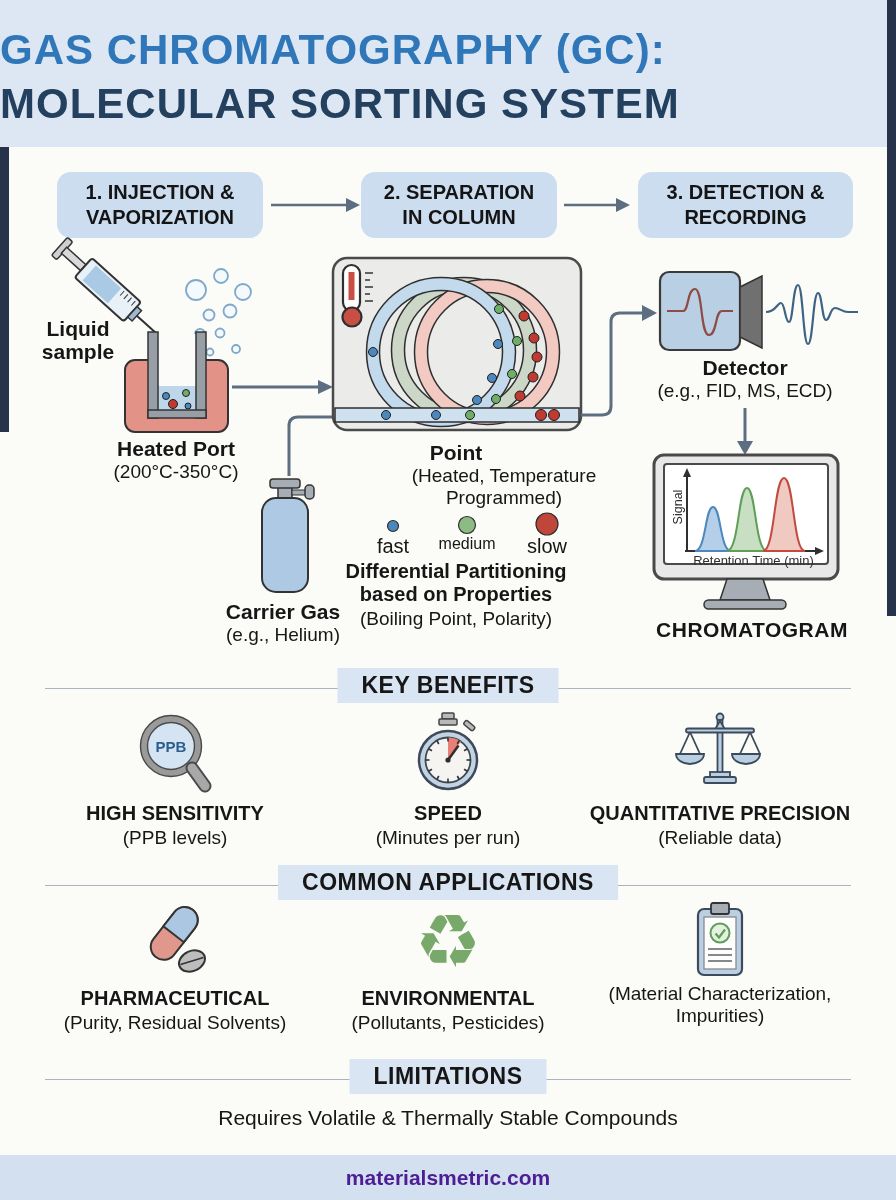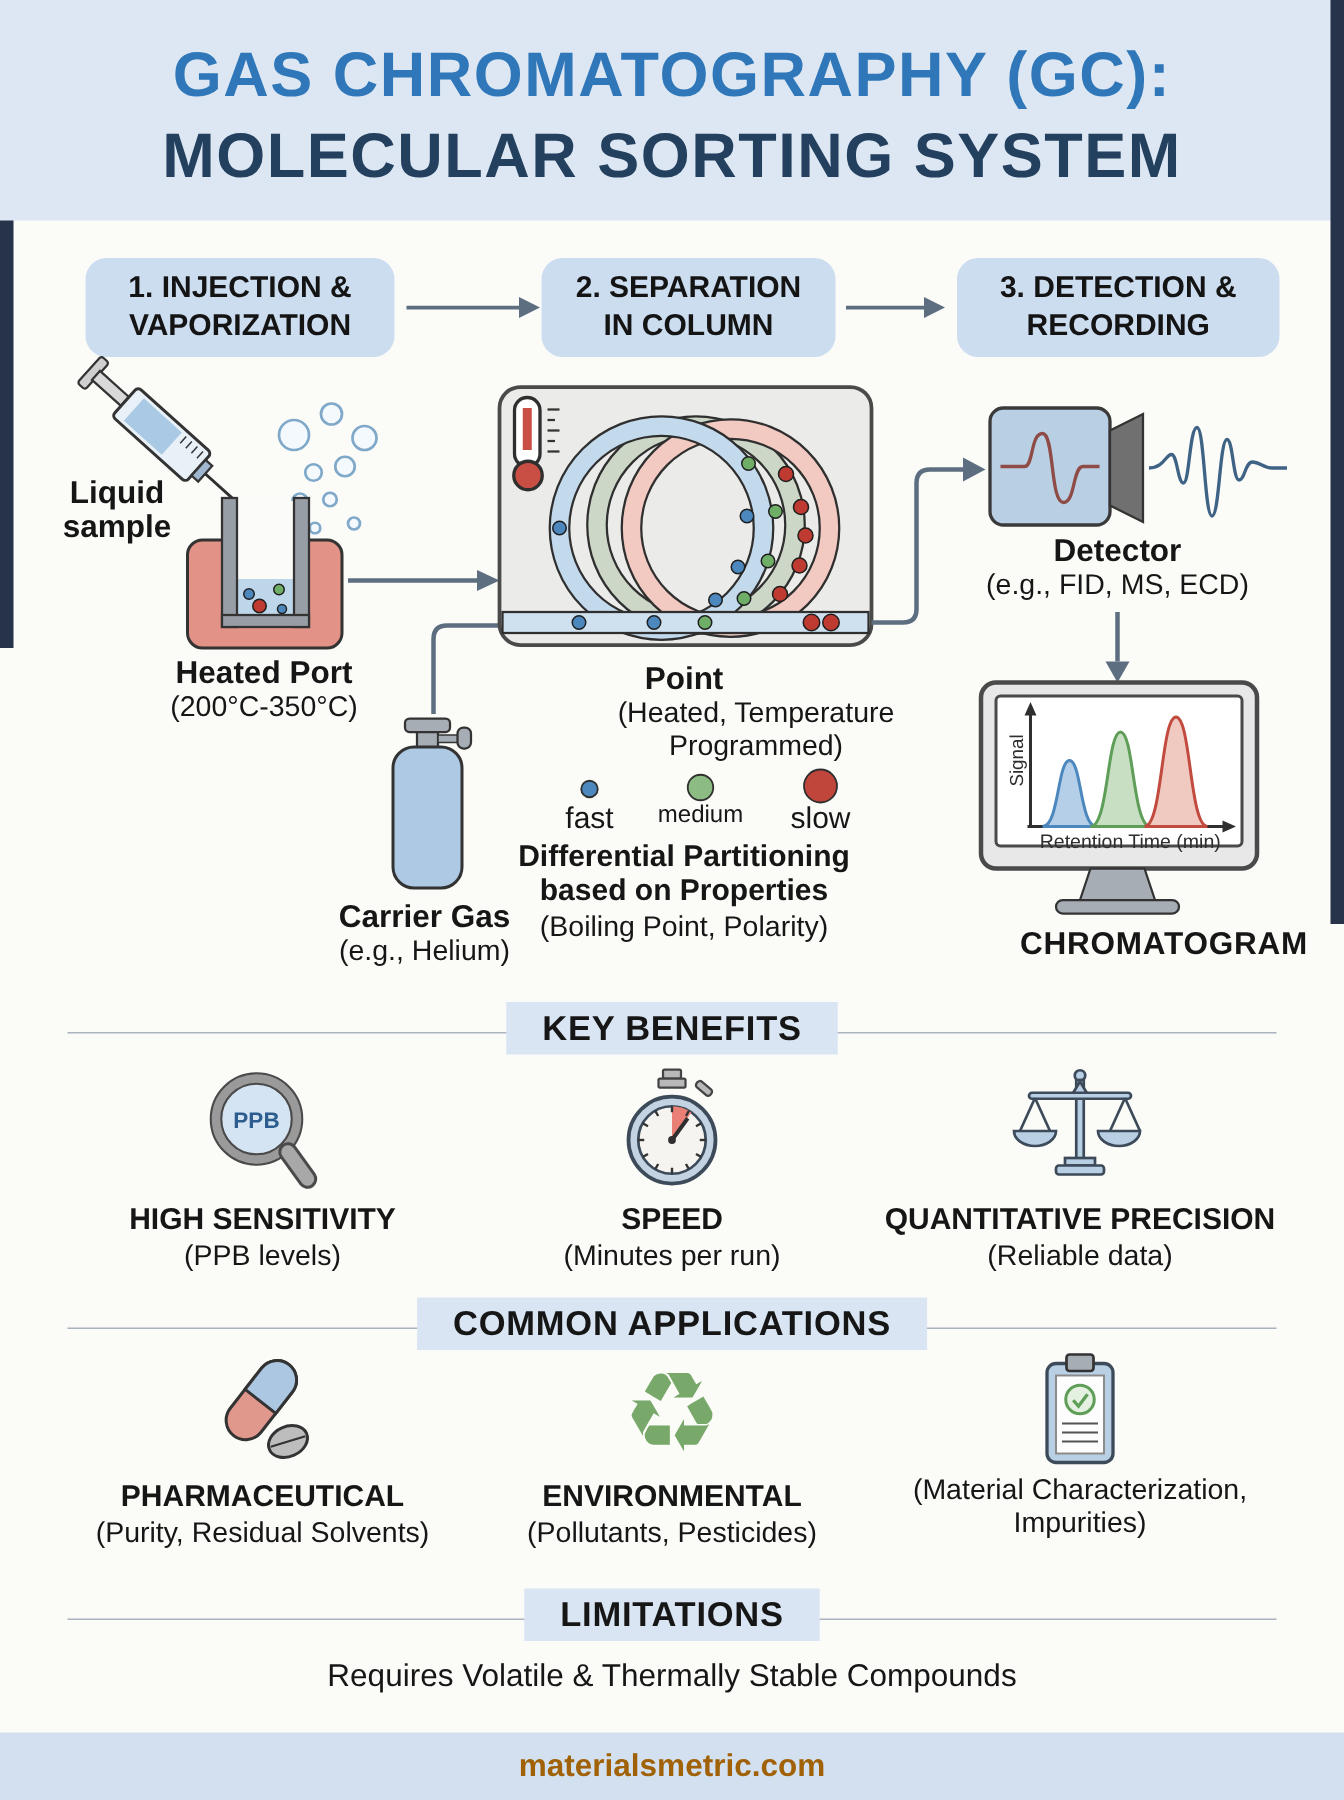--- a/index.html
+++ b/index.html
@@ -6,21 +6,21 @@
   body { background:#e9e9e9; font-family:"Liberation Sans", sans-serif; }
   .page {
     position:relative; width:896px; height:1200px; margin:0 auto;
     background:#fbfbf8; overflow:hidden; color:#161616;
   }
   .edge-bar { position:absolute; background:#26334a; }
   .edge-left  { left:0; top:0; width:9px;  height:432px; }
   .edge-right { right:0; top:0; width:9px; height:616px; }
 
   
-  .header { position:absolute; left:0; top:0; width:896px; height:147px; background:#dce7f3; text-align:center; }
+  .header { position:absolute; left:0; top:0; width:896px; height:147px; background:#dce7f3; text-align:left; }
   .title-1 { position:absolute; left:0; top:26px;  width:100%; font-size:42px; font-weight:bold; letter-spacing:1px; color:#2f77b8; }
   .title-2 { position:absolute; left:0; top:80px;  width:100%; font-size:42px; font-weight:bold; letter-spacing:1px; color:#24405f; }
 
   
   .step-box { position:absolute; top:172px; height:66px; background:#cdddf0; border-radius:14px;
               display:flex; flex-direction:column; justify-content:center; align-items:center;
               font-weight:bold; font-size:20px; line-height:25px; color:#141414; }
   .step-1 { left:57px;  width:206px; }
   .step-2 { left:361px; width:196px; }
   .step-3 { left:638px; width:215px; }
@@ -38,21 +38,21 @@
   .carrier-gas-s   { left:183px; top:624px; width:200px; }
   .column-t        { left:346px; top:441px; width:220px; }
   .column-s        { left:356px; top:465px; width:200px;margin-left:48px; }
   .legend-fast     { left:333px; top:535px; width:120px; font-size:20px; }
   .legend-medium   { left:407px; top:535px; width:120px; font-size:16px; }
   .legend-slow     { left:487px; top:535px; width:120px; font-size:20px; }
   .partition-t     { left:326px; top:560px; width:260px; font-weight:bold; font-size:20px; line-height:23px; }
   .partition-s     { left:326px; top:608px; width:260px; }
   .detector-t      { left:645px; top:356px; width:200px; }
   .detector-s      { left:635px; top:380px; width:220px; }
-  .chromatogram-t  { left:656px; top:618px; width:240px; letter-spacing:.5px; }
+  .chromatogram-t  { left:632px; top:618px; width:240px; letter-spacing:.5px; }
   .y-axis-label    { left:646px; top:500px; width:64px; transform:rotate(-90deg); font-size:12.5px; color:#2f2f2f; }
   .x-axis-label    { left:676px; top:553px; width:155px; font-size:13px; color:#2f2f2f; }
 
   
   .divider { position:absolute; left:45px; width:806px; height:1px; background:#a9b4c0; }
   .pill { position:absolute; left:50%; transform:translateX(-50%); background:#d9e5f3; border-radius:0;
           padding:4px 24px; font-weight:bold; font-size:23px; letter-spacing:.5px; white-space:nowrap; }
   .div-benefits { top:688px; }  .pill-benefits { top:668px; }
   .div-apps     { top:885px; }  .pill-apps     { top:865px; }
   .div-limits   { top:1079px; } .pill-limits   { top:1059px;text-align:center; }
@@ -69,21 +69,21 @@
   .app-1 { left:50px;  top:899px; width:250px; }
   .app-2 { left:323px; top:899px; width:250px; }
   .app-3 { left:585px; top:899px; width:270px; }
   .app-1 .icon-wrap, .app-2 .icon-wrap, .app-3 .icon-wrap { height:82px; }
   .recycle-glyph { font-size:74px; line-height:78px; color:#79a96a; }
 
   .limits-text { position:absolute; left:0; top:1106px; width:100%; text-align:center; font-size:21px; }
 
   .footer { position:absolute; left:0; top:1155px; width:896px; height:45px; background:#d3e0ef;
             display:flex; align-items:center; justify-content:center; }
-  .footer-link { font-size:21px; font-weight:bold; color:#a16207; }
+  .footer-link { font-size:21px; font-weight:bold; color:#4c1d95; }
 </style>
 </head>
 <body>
 
 <div class="page">
 
   <div class="edge-bar edge-left"></div>
 
   <div class="header">
     <div class="title-1">GAS CHROMATOGRAPHY (GC):</div>

